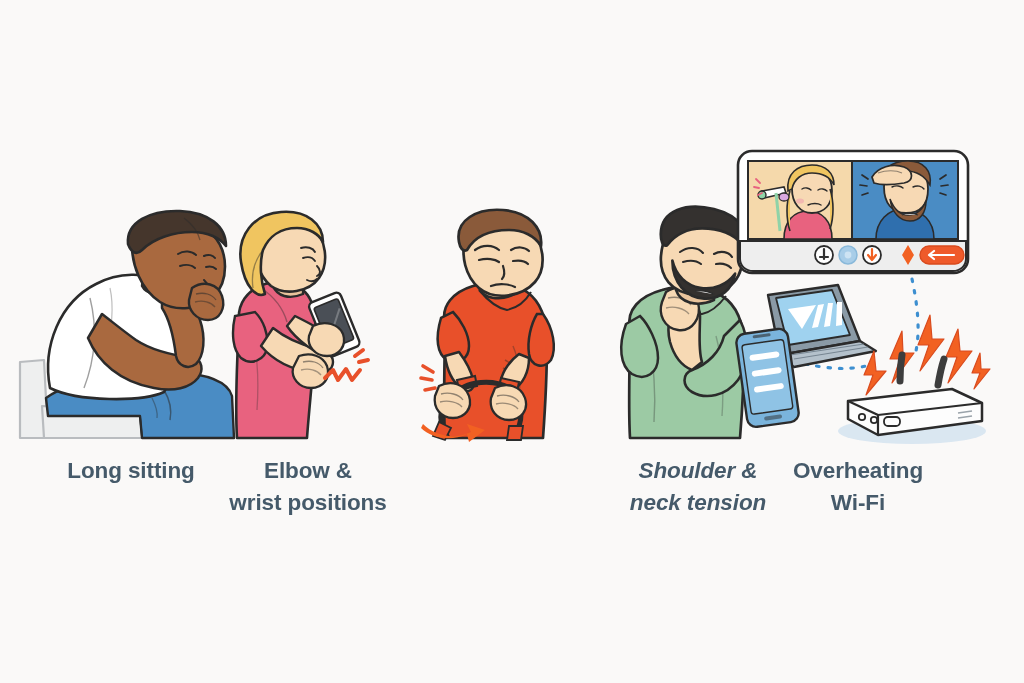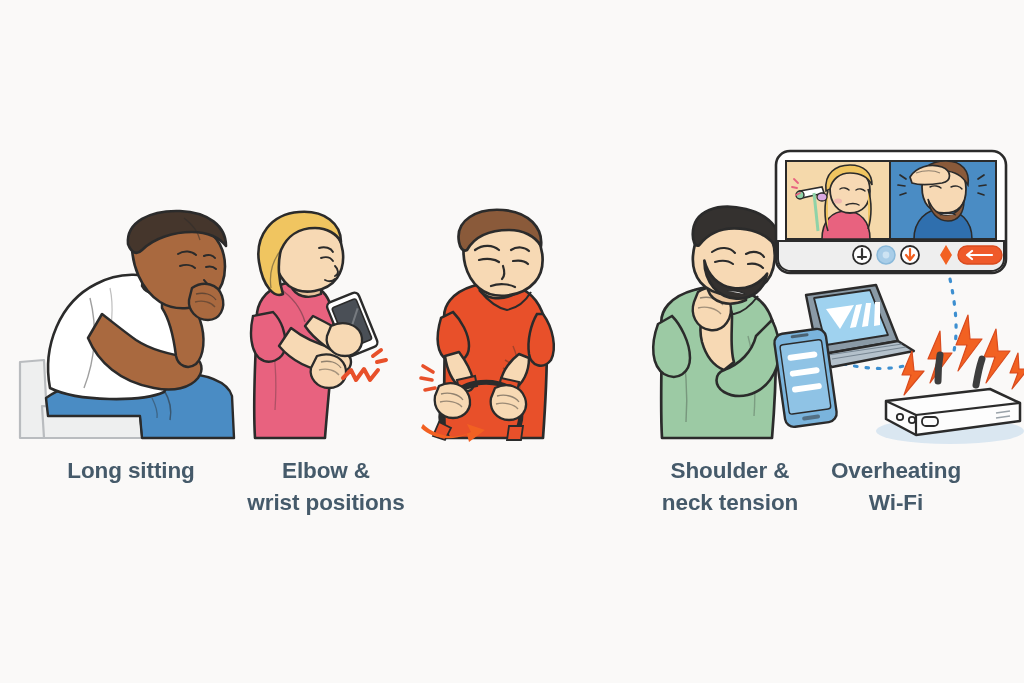--- a/index.html
+++ b/index.html
@@ -42,24 +42,24 @@
     text-align: center;
     font-size: 22.5px;
     font-weight: bold;
     line-height: 1.42;
     letter-spacing: -0.1px;
     color: #455a6a;
     white-space: pre-line;
   }
   
   #panel-1 { left: 14px;  width: 234px; }
-  #panel-2 { left: 239px; width: 174px; }
+  #panel-2 { left: 221px; width: 174px; }
   #panel-3 { left: 417px; width: 164px; }
-  #panel-4 { left: 640px; width: 180px; }
-  #panel-5 { left: 770px; width: 252px; }
+  #panel-4 { left: 608px; width: 180px; font-style: italic; }
+  #panel-5 { left: 732px; width: 252px; }
 
   svg { display: block; overflow: visible; }
   .art-svg { width: 100%; height: auto; }
 </style>
 </head>
 <body>
 
 <div id="page">
 
   <div class="figure-row">

